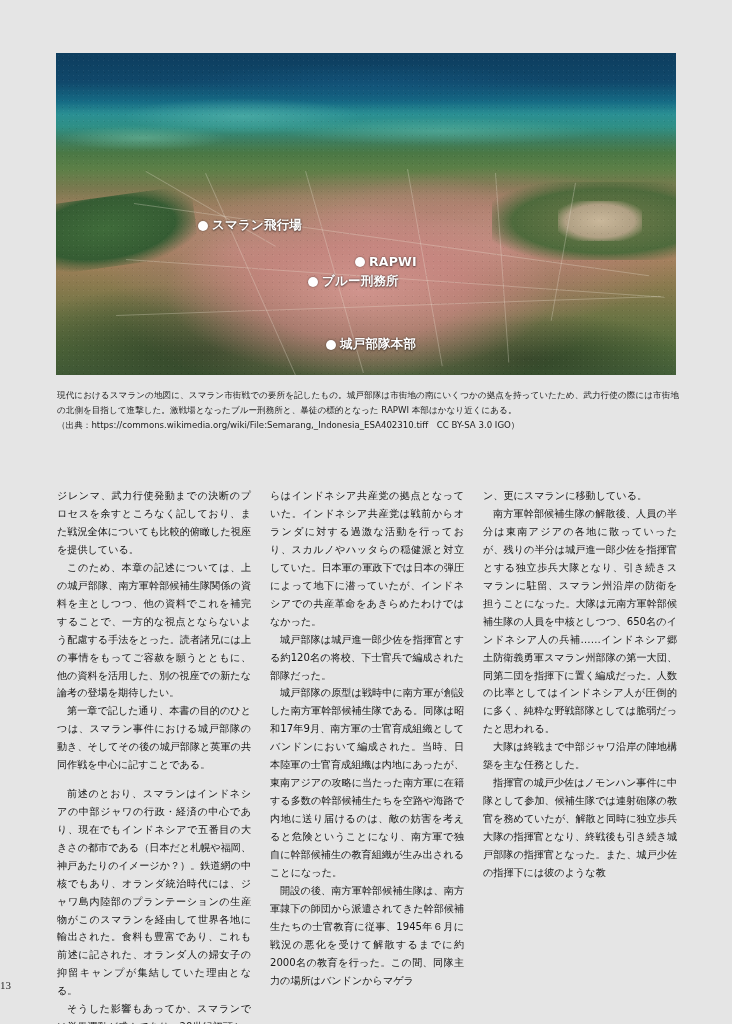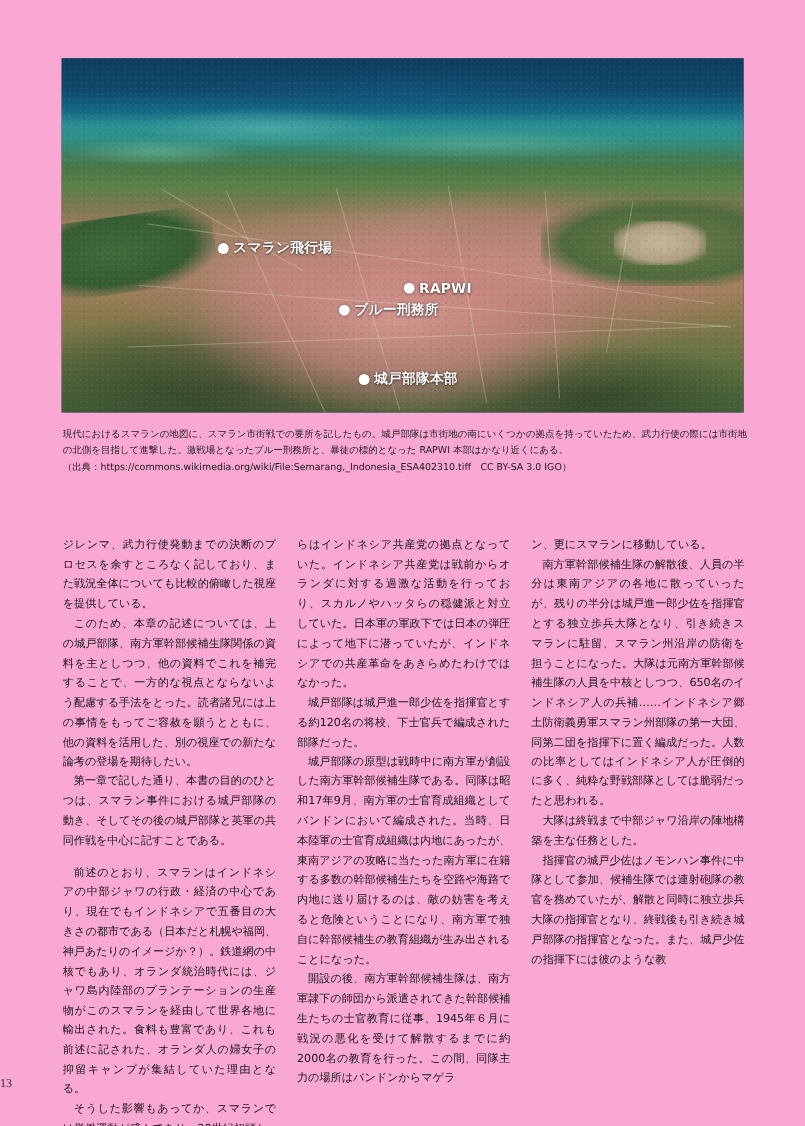--- a/index.html
+++ b/index.html
@@ -12,21 +12,21 @@
     height: 1024px;
     position: relative;
     font-family: "Liberation Serif", "DejaVu Serif", serif;
     color: #1a1a1a;
     overflow: hidden;
   }
 
   .page {
     position: absolute;
     inset: 0;
-    background: #f9a8d4;
+    background: #e5e5e5;
   }
 
   
   .figure {
     position: absolute;
     left: 56px;
     top: 53px;
     width: 620px;
     height: 322px;
     overflow: hidden;
@@ -228,21 +228,21 @@
       <i style="left:520px; top:130px; width:140px; height:1px; transform:rotate(100deg);"></i>
     </div>
 
     <div class="map-speckle"></div>
 
     <div class="map-label" style="left:142px; top:164px;">
       <span class="dot"></span>
       <span>スマラン飛行場</span>
     </div>
 
-    <div class="map-label" style="left:268px; top:201px;padding-left:43px;">
+    <div class="map-label" style="left:256px; top:201px;padding-left:43px;">
       <span class="dot"></span>
       <span>RAPWI</span>
     </div>
 
     <div class="map-label" style="left:252px; top:220px;">
       <span class="dot"></span>
       <span>ブルー刑務所</span>
     </div>
 
     <div class="map-label" style="left:270px; top:283px;">

